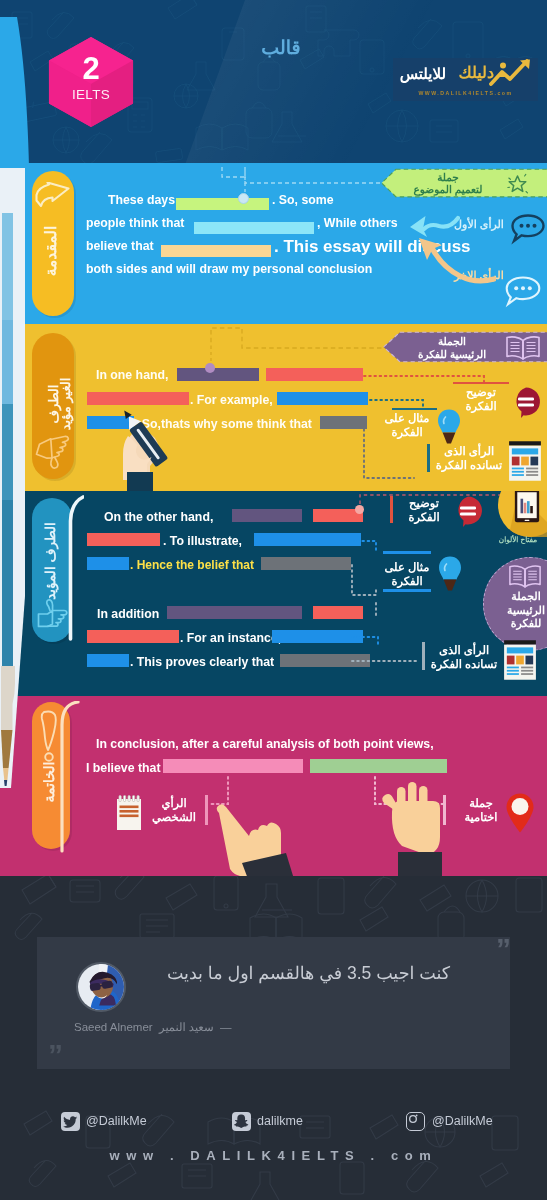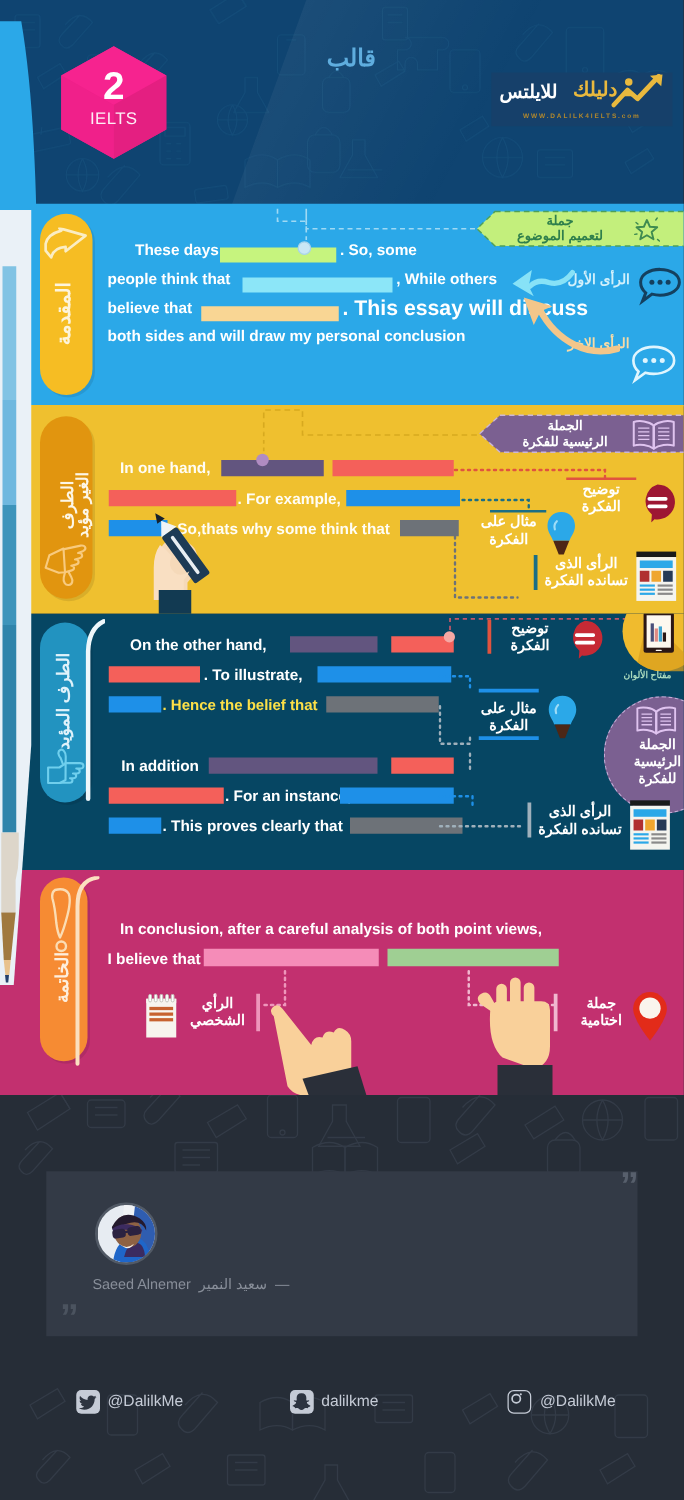--- a/index.html
+++ b/index.html
@@ -658,20 +658,21 @@
     <path d="M24 47 q3 -12 10 -13 q8 0 9 13 z" fill="#3b2b60"></path>
     <ellipse cx="27" cy="24" rx="12.5" ry="14.5" fill="#8e6244" transform="rotate(-12 27 24)"></ellipse>
     <path d="M13 20 q9 -17 25 -8 q7 5 6 11 q-4 -9 -14 -7 q-11 2 -14 9 q-3 -3 -3 -5 z" fill="#241a2e"></path>
     <path d="M13.5 21.5 q6 -5 14 -4 q8 1 13 5 l-1.5 4 q-4 -3 -11.5 -4 q-8 -0.5 -13 3 z" fill="#3c2b60"></path>
     <rect x="13.5" y="22" width="12" height="8" rx="3" fill="#2b2240" transform="rotate(-9 19 26)"></rect>
     <rect x="27" y="19.5" width="12" height="8" rx="3" fill="#2b2240" transform="rotate(-9 33 23)"></rect>
     <path d="M24.8 24.6 l3 -0.5" stroke="#2b2240" stroke-width="2"></path>
     <path d="M20 35 q6 6 13 0 q-5 8 -13 0 z" fill="#f6f3ee"></path>
   </svg>
 </div>
+<div class="qline abs" style="top:962px;">كنت اجيب 3.5 في هالقسم اول ما بديت</div>
 <div id="qauthor" class="abs"><span>Saeed Alnemer</span>&nbsp;&nbsp;<span>سعيد النمير</span>&nbsp; <span>—</span></div>
 <div class="abs" style="right:36px;top:934px;color:#575f6c;font-size:30px;font-weight:700;line-height:30px;">”</div>
 <div class="abs" style="left:48px;top:1040px;color:#4b535f;font-size:30px;font-weight:700;line-height:30px;">”</div>
 
 <div id="socialrow" class="abs">
   <div class="sico abs" style="left:61px;top:0;">
     <svg viewBox="0 0 19 19" style="width:19px;height:19px">
       <path d="M16.2 5.6 c-.5.2-1 .4-1.6.5 .6-.3 1-.9 1.2-1.6 -.5.3-1.1.6-1.8.7 -.5-.6-1.3-.9-2.1-.9 -1.6 0-2.9 1.3-2.9 2.9 0 .2 0 .4.1.7 -2.4-.1-4.6-1.3-6-3.1 -.3.4-.4.9-.4 1.5 0 1 .5 1.9 1.3 2.4 -.5 0-.9-.1-1.3-.4 0 1.4 1 2.6 2.3 2.8 -.2.1-.5.1-.8.1 -.2 0-.4 0-.5-.1 .4 1.1 1.4 2 2.7 2 -1 .8-2.2 1.3-3.6 1.3 -.2 0-.5 0-.7 0 1.3.8 2.8 1.3 4.4 1.3 5.3 0 8.2-4.4 8.2-8.2 0-.1 0-.2 0-.4 .6-.4 1.1-.9 1.5-1.5 Z" fill="#2d3440"></path>
     </svg>
   </div>
@@ -686,14 +687,15 @@
 
   <div class="abs" style="left:406px;top:0;width:19px;height:19px;border:1.8px solid #c5cbd6;border-radius:5px;">
     <svg viewBox="0 0 19 19" style="width:15px;height:15px;position:absolute;left:0;top:0;">
       <circle cx="7.6" cy="7.6" r="4.2" fill="none" stroke="#c5cbd6" stroke-width="1.7"></circle>
       <circle cx="12.2" cy="3.1" r="1.1" fill="#c5cbd6"></circle>
     </svg>
   </div>
   <div class="slbl abs" style="left:432px;top:0;">@DalilkMe</div>
 </div>
 
+<div id="wwwline" class="abs">www . DALILK4IELTS . com</div>
 
 </div>
 
 </body></html>

